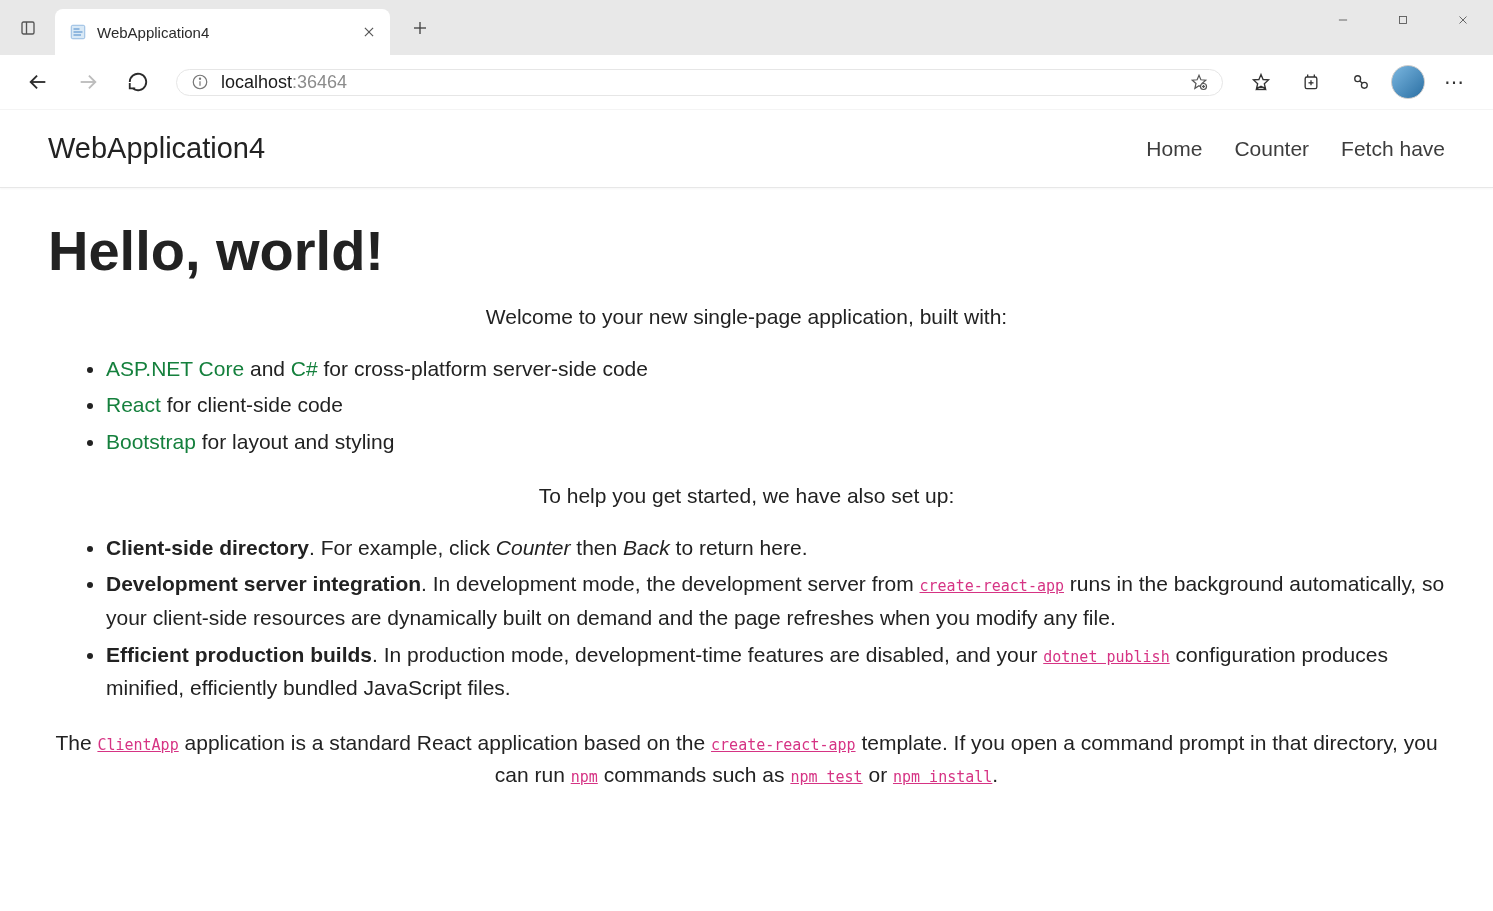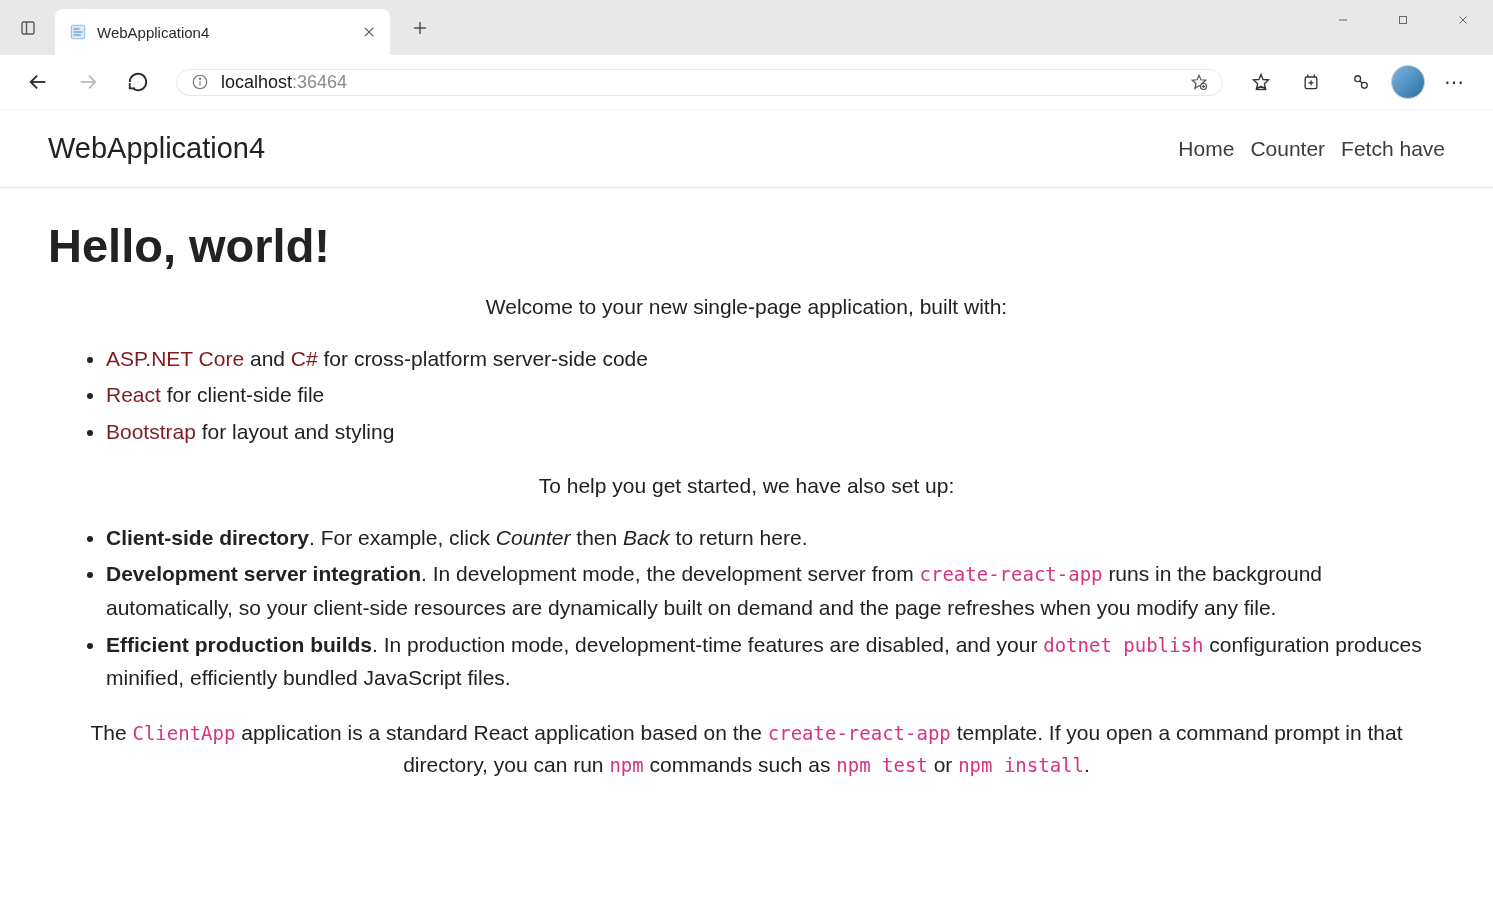--- a/index.html
+++ b/index.html
@@ -30,32 +30,32 @@
   .address-bar .url .host { color: #1a1a1a; }
   .address-bar .star-icon { width: 18px; height: 18px; color: #555; margin-left: auto; }
   .tool-icon { width: 40px; height: 40px; display: flex; align-items: center; justify-content: center; }
   .tool-icon svg { width: 20px; height: 20px; color: #333; }
   .avatar { width: 34px; height: 34px; border-radius: 50%; background: linear-gradient(135deg, #7bb7e0 0%, #2a6fa3 100%); border: 1px solid #ccc; }
   .more-icon { width: 40px; height: 40px; display: flex; align-items: center; justify-content: center; font-size: 20px; color: #333; letter-spacing: 2px; }
 
   
   .page-nav { height: 78px; border-bottom: 1px solid #e7e7e7; box-shadow: 0 1px 2px rgba(0,0,0,0.04); display: flex; align-items: center; padding: 0 48px; }
   .brand { font-size: 29px; font-weight: 400; color: #222; }
-  .nav-links { margin-left: auto; display: flex; gap: 16px; }
+  .nav-links { margin-left: auto; display: flex; gap: 32px; }
   .nav-links a { color: #3d3d3d; text-decoration: none; font-size: 21px; font-weight: 400; cursor: pointer; }
 
   .content { padding: 30px 48px; color: #222; }
-  .content h1 { font-size: 47px; font-weight: 600; margin-bottom: 18px; }
+  .content h1 { font-size: 56px; font-weight: 600; margin-bottom: 18px; }
   .content p { font-size: 21px; line-height: 1.55; margin-bottom: 18px; font-weight: 400; text-align: center; }
   .content ul { padding-left: 58px; margin-bottom: 22px; }
   .content li { font-size: 21px; line-height: 1.6; margin-bottom: 3px; }
-  .content a.link { color: #7f1d1d; text-decoration: none; }
+  .content a.link { color: #15803d; text-decoration: none; }
   .content strong { font-weight: 600; }
   .content em { font-style: italic; }
-  .content code { font-family: "Consolas", monospace; color: #d63384; font-size: 19px; }
+  .content code { font-family: "Consolas", monospace; color: #d63384; font-size: 15px; text-decoration: underline; }
 </style>
 </head>
 <body>
 
 <div class="browser-chrome">
   <div class="tab-well-btn">
     <svg viewBox="0 0 24 24" fill="none" stroke="#555" stroke-width="1.8">
         <rect x="4" y="4" width="16" height="16" rx="2"></rect>
         <line x1="10" y1="4" x2="10" y2="20"></line>
       </svg>
@@ -169,21 +169,21 @@
 </div>
 
 <div class="content">
   <h1>Hello, world!</h1>
   <p>Welcome to your new single-page application, built with:</p>
   <ul>
     <li>
       <a class="link">ASP.NET Core</a><span> and </span><a class="link">C#</a><span> for cross-platform server-side code</span>
     </li>
     <li>
-      <a class="link">React</a><span> for client-side file</span>
+      <a class="link">React</a><span> for client-side code</span>
     </li>
     <li>
       <a class="link">Bootstrap</a><span> for layout and styling</span>
     </li>
   </ul>
   <p>To help you get started, we have also set up:</p>
   <ul>
     <li>
       <strong>Client-side directory</strong><span>. For example, click </span><em>Counter</em><span> then </span><em>Back</em><span> to return here.</span>
     </li>

